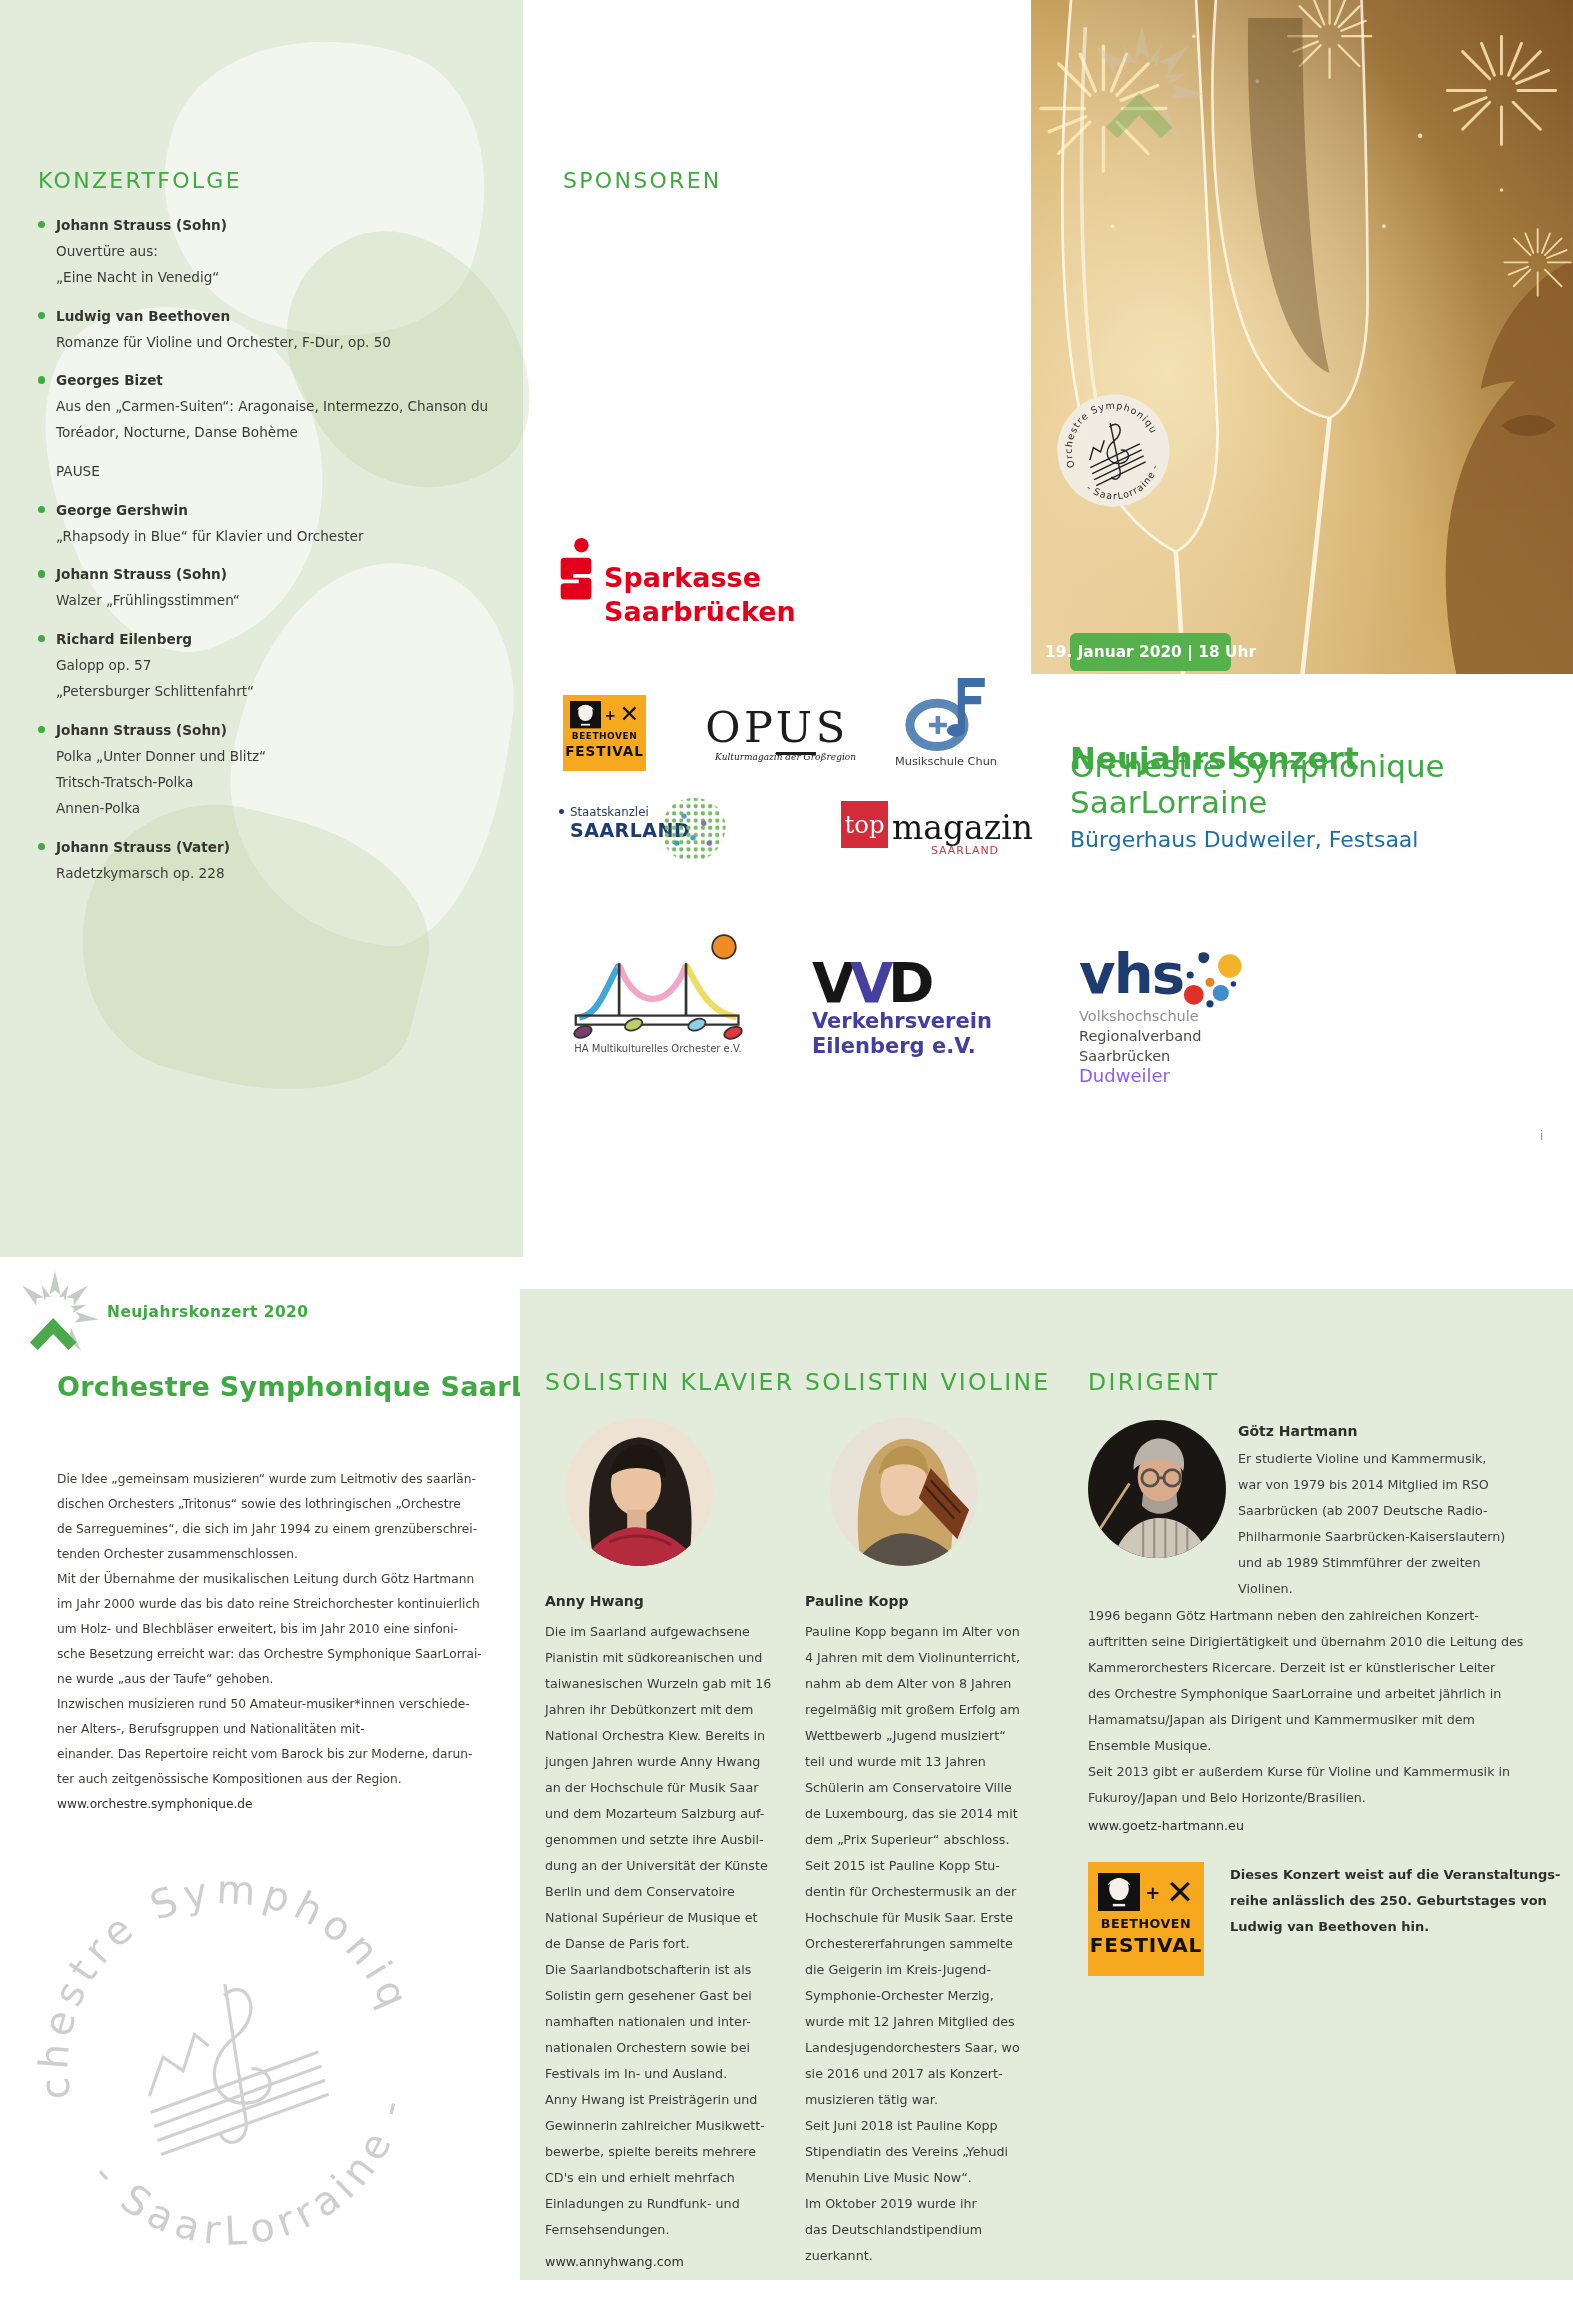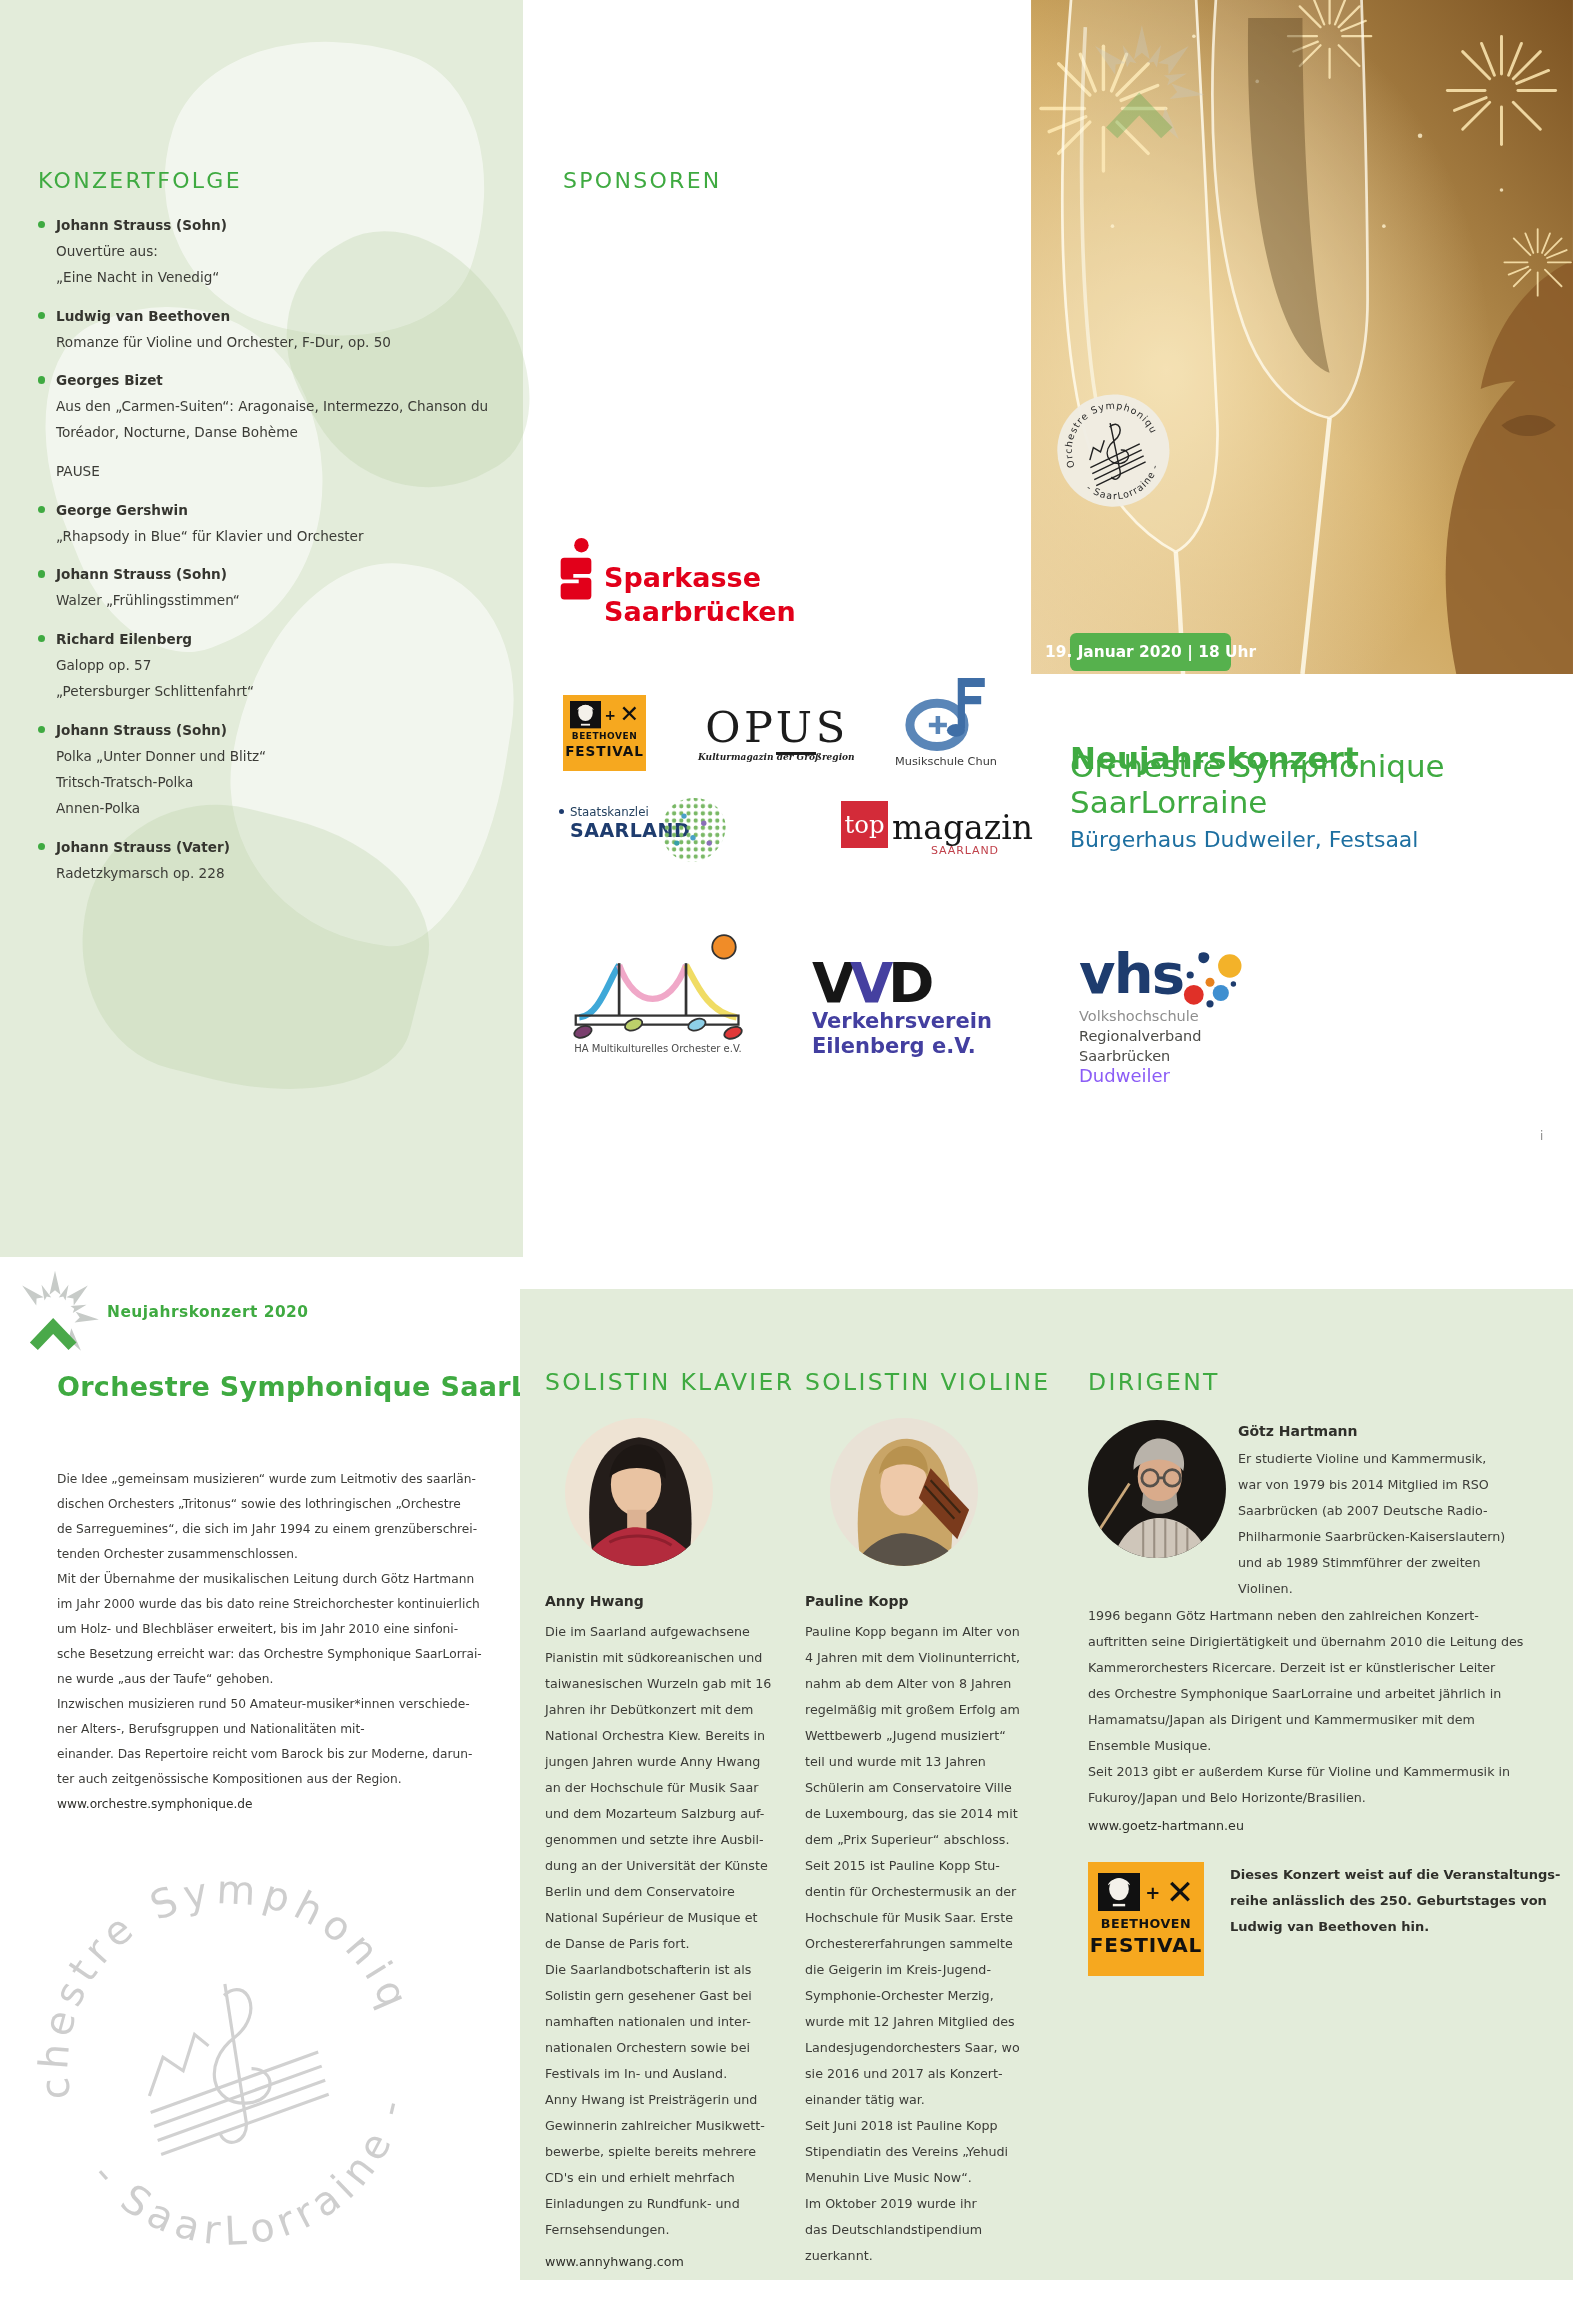--- a/index.html
+++ b/index.html
@@ -27,21 +27,21 @@
   .bf-box{background:#f6a81f;display:flex;flex-direction:column;align-items:center;justify-content:flex-start;}
   .bf-row{display:flex;align-items:center;gap:3.6px;margin-top:6.3px;}
   .bf-face{background:#111;position:relative;}
   .bf-face svg{display:block;}
   .bf-plus{font-weight:bold;color:#111;}
   .bf-x{font-weight:bold;color:#111;line-height:1;}
   .bf-name{font-weight:bold;color:#111;letter-spacing:0.5px;}
   .bf-festival{font-weight:bold;color:#111;letter-spacing:0.9px;font-family:"DejaVu Sans","Liberation Sans",sans-serif;}
   .opus-word{font-family:"DejaVu Serif","Liberation Serif",serif;font-size:43px;color:#1c1c1c;letter-spacing:3.6px;line-height:42px;}
   .opus-word .u-under{border-bottom:3.6px solid #1c1c1c;}
-  .opus-sub{font-family:"DejaVu Serif","Liberation Serif",serif;font-style:italic;font-size:9px;color:#222;text-align:left;margin-top:3.6px;font-weight:bold;}
+  .opus-sub{font-family:"DejaVu Serif","Liberation Serif",serif;font-style:italic;font-size:9px;color:#222;text-align:right;margin-top:3.6px;}
   .chun-caption{font-size:11.3px;color:#3a3a3a;}
   .stk-small{font-size:11.8px;color:#24415f;}
   .stk-big{font-size:19px;font-weight:bold;color:#1e3c6e;letter-spacing:0.5px;}
   .top-box{background:#d32b39;color:#fff;font-family:"DejaVu Serif","Liberation Serif",serif;
            display:flex;align-items:center;justify-content:center;font-size:24.4px;}
   .top-word{font-family:"DejaVu Serif","Liberation Serif",serif;font-size:33px;color:#161616;}
   .top-sub{font-size:11px;color:#c0404a;letter-spacing:0.9px;}
   .ha-caption{font-size:10px;color:#4c4c4c;}
   .vvd-letters{font-weight:bold;font-size:56px;line-height:52px;letter-spacing:-5.4px;color:#161616;}
   .vvd-letters .v2{color:#4540a0;}
@@ -481,21 +481,21 @@
       <div class="line">dem „Prix Superieur“ abschloss.</div>
       <div class="line">Seit 2015 ist Pauline Kopp Stu-</div>
       <div class="line">dentin für Orchestermusik an der</div>
       <div class="line">Hochschule für Musik Saar. Erste</div>
       <div class="line">Orchestererfahrungen sammelte</div>
       <div class="line">die Geigerin im Kreis-Jugend-</div>
       <div class="line">Symphonie-Orchester Merzig,</div>
       <div class="line">wurde mit 12 Jahren Mitglied des</div>
       <div class="line">Landesjugendorchesters Saar, wo</div>
       <div class="line">sie 2016 und 2017 als Konzert-</div>
-      <div class="line">einander tätig war.</div>
+      <div class="line">musizieren tätig war.</div>
       <div class="line">Seit Juni 2018 ist Pauline Kopp</div>
       <div class="line">Stipendiatin des Vereins „Yehudi</div>
       <div class="line">Menuhin Live Music Now“.</div>
       <div class="line">Im Oktober 2019 wurde ihr</div>
       <div class="line">das Deutschlandstipendium</div>
       <div class="line">zuerkannt.</div>
     </div>
 
   <div class="abs person-name" style="left:1238px;top:1418px;">Götz Hartmann</div>
   <div class="abs col-lines" style="left:1238px;top:1446px;">

